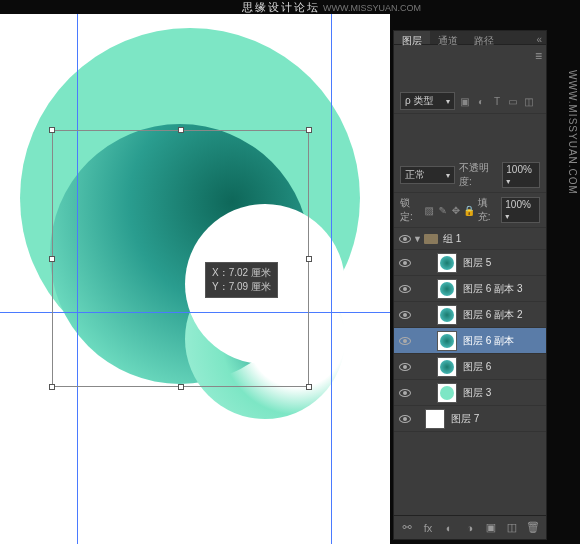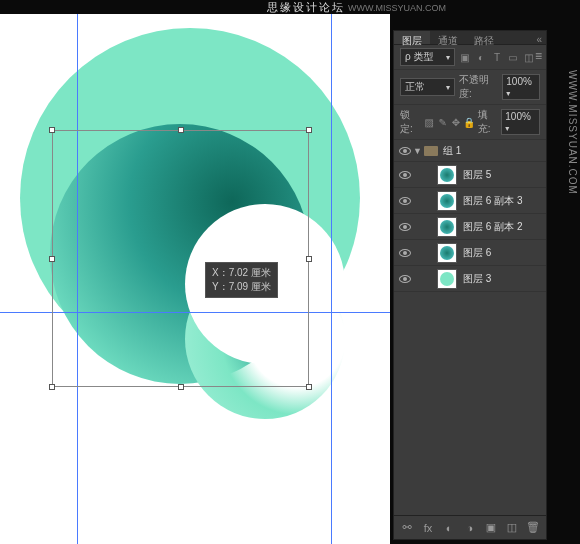--- a/index.html
+++ b/index.html
@@ -8,30 +8,30 @@
 .big-circle { position: absolute; left: 20px; top: 14px; width: 340px; height: 340px; border-radius: 50%; background: #7de6c5; }
 .dark-crescent { position: absolute; left: 50px; top: 110px; width: 260px; height: 260px; border-radius: 50%; background: radial-gradient(circle at 70% 30%, #0e6759 0%, #2a9d8f 40%, #6edcc0 80%); }
 .white-circle { position: absolute; left: 185px; top: 190px; width: 160px; height: 160px; border-radius: 50%; background: #fff; }
 .light-crescent { position: absolute; left: 185px; top: 245px; width: 160px; height: 160px; border-radius: 50%; background: radial-gradient(circle at 70% 50%, rgba(255,255,255,0) 35%, #7de6c5 55%, #a4f0d9 100%); }
 .guide-v1 { position: absolute; left: 77px; top: 0; width: 1px; height: 530px; background: #4a7aff; }
 .guide-v2 { position: absolute; left: 331px; top: 0; width: 1px; height: 530px; background: #4a7aff; }
 .guide-h1 { position: absolute; left: 0; top: 298px; width: 390px; height: 1px; background: #4a7aff; }
 .sel-box { position: absolute; left: 52px; top: 116px; width: 257px; height: 257px; border: 1px solid #888; }
 .handle { position: absolute; width: 6px; height: 6px; background: #fff; border: 1px solid #555; }
 .info-box { position: absolute; left: 205px; top: 248px; background: #3a3a3a; color: #ccc; padding: 3px 6px; font-size: 10px; line-height: 14px; border: 1px solid #555; }
-.watermark-top { position: absolute; right: 134px; top: 0px; color: #888; font-size: 11px; }
+.watermark-top { position: absolute; right: 159px; top: 0px; color: #888; font-size: 11px; }
 .watermark-top .main { color: #ddd; letter-spacing: 2px; }
 .watermark-top .sub { font-size: 9px; color: #777; }
 .wm-side { position: absolute; right: 2px; top: 70px; color: #888; font-size: 10px; writing-mode: vertical-rl; letter-spacing: 1px; }
 
 .panel { position: absolute; right: 33px; top: 30px; width: 154px; height: 510px; background: #3c3c3c; border: 1px solid #222; display: flex; flex-direction: column; }
 .panel-tabs { display: flex; background: #2e2e2e; height: 14px; border-bottom: 1px solid #222; }
 .panel-tab { padding: 3px 8px; color: #999; font-size: 10px; cursor: pointer; }
 .panel-tab.active { background: #3c3c3c; color: #ddd; }
-.panel-row { display: flex; align-items: center; padding: 3px 6px; gap: 4px; border-bottom: 1px solid #333; }
+.panel-row { display: flex; align-items: center; padding: 3px 6px; gap: 4px; border-bottom: 1px solid #333; margin-top: 44px; }
 .dropdown { background: #2a2a2a; border: 1px solid #555; color: #ccc; font-size: 10px; padding: 1px 4px; display: inline-flex; align-items: center; min-width: 55px; justify-content: space-between; }
 .pct-box { background: #2a2a2a; border: 1px solid #555; color: #ccc; font-size: 10px; padding: 1px 3px; }
 .lbl { color: #aaa; font-size: 10px; }
 .lock-row { display: flex; align-items: center; gap: 2px; padding: 3px 6px; border-bottom: 1px solid #333; }
 .lock-icon { width: 12px; height: 12px; color: #888; font-size: 10px; display: flex; align-items: center; justify-content: center; }
 .layers { flex: 1; overflow: auto; }
 .layer { display: flex; align-items: center; height: 26px; border-bottom: 1px solid #333; padding-left: 3px; }
 .layer.selected { background: #5a7ca8; }
 .layer.group { height: 22px; }
 .vis { width: 16px; display: flex; justify-content: center; }
@@ -156,20 +156,30 @@
     <div class="layer">
       <div class="vis">
           <div class="eye"></div>
         </div>
       <div class="indent2"></div>
       <div class="thumb">
           <div class="thumb-circle" style="background:radial-gradient(#1a7a6e,#5cc)"></div>
         </div>
       <span class="layer-name">图层 6 副本 2</span>
     </div>
+    <div class="layer selected">
+      <div class="vis">
+          <div class="eye"></div>
+        </div>
+      <div class="indent2"></div>
+      <div class="thumb">
+          <div class="thumb-circle" style="background:radial-gradient(#1a7a6e,#5cc)"></div>
+        </div>
+      <span class="layer-name">图层 6 副本</span>
+    </div>
     <div class="layer">
       <div class="vis">
           <div class="eye"></div>
         </div>
       <div class="indent2"></div>
       <div class="thumb">
           <div class="thumb-circle" style="background:radial-gradient(#1a7a6e,#5cc)"></div>
         </div>
       <span class="layer-name">图层 6</span>
     </div>
@@ -177,20 +187,28 @@
       <div class="vis">
           <div class="eye"></div>
         </div>
       <div class="indent2"></div>
       <div class="thumb">
           <div class="thumb-circle" style="background:#7de6c5"></div>
         </div>
       <span class="layer-name">图层 3</span>
     </div>
 
+    <div class="layer">
+      <div class="vis">
+          <div class="eye"></div>
+        </div>
+      <div class="indent"></div>
+      <div class="thumb"></div>
+      <span class="layer-name">图层 7</span>
+    </div>
   </div>
 
   <div class="panel-bottom">
     <span class="btn-ico">⚯</span>
     <span class="btn-ico">fx</span>
     <span class="btn-ico">◐</span>
     <span class="btn-ico">◑</span>
     <span class="btn-ico">▣</span>
     <span class="btn-ico">◫</span>
     <span class="btn-ico">🗑</span>

